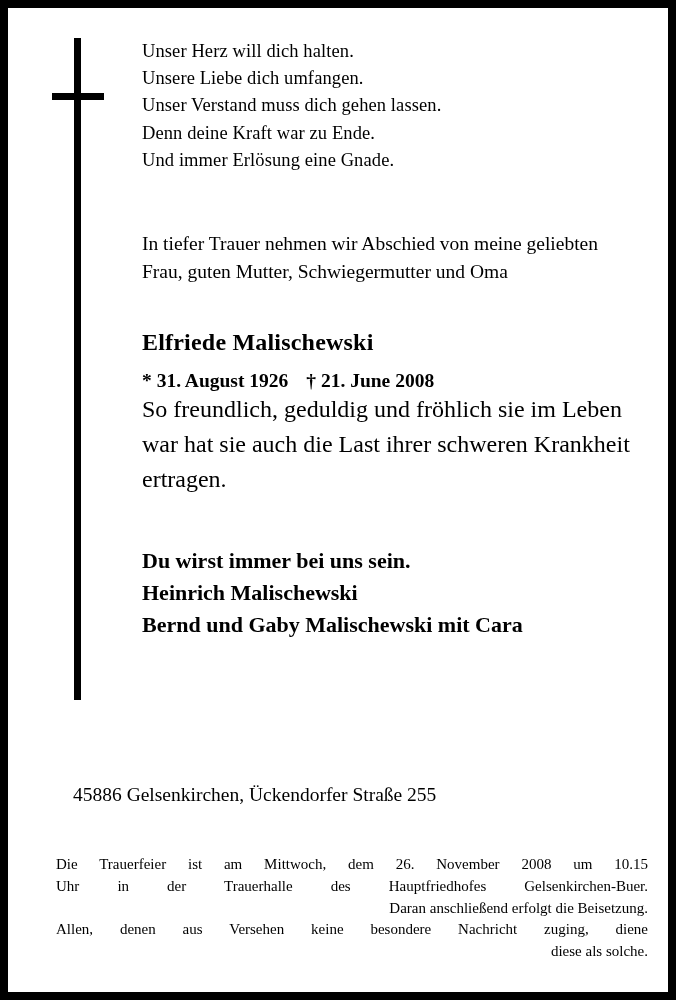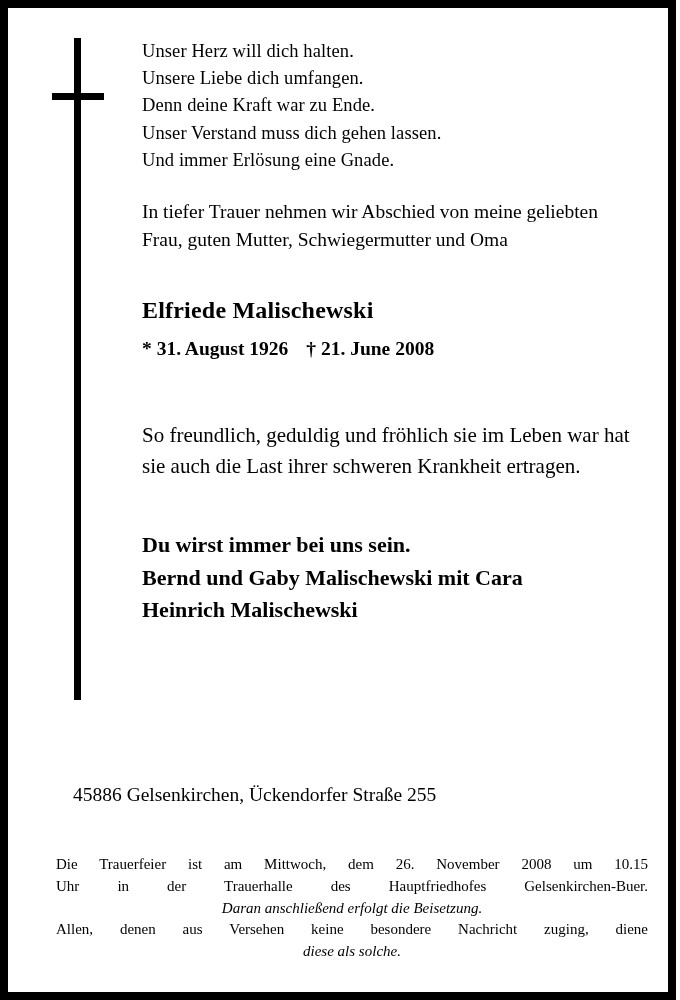--- a/index.html
+++ b/index.html
@@ -56,21 +56,21 @@
   }
 
   .verse {
     font-size: 18.5px;
     line-height: 1.47;
     letter-spacing: 0.1px;
   }
   .verse div { white-space: nowrap; }
 
   .intro {
-    margin-top: 24px;
+    margin-top: 56px;
     font-size: 19.5px;
     line-height: 1.42;
     max-width: 495px;
   }
 
   .name {
     margin-top: 44px;
     font-size: 24px;
     font-weight: bold;
     letter-spacing: 0.2px;
@@ -79,22 +79,21 @@
 
   .dates {
     margin-top: 14px;
     font-size: 19.5px;
     font-weight: bold;
     white-space: nowrap;
   }
   .dates .gap { display: inline-block; width: 18px; }
 
   .poem {
-    margin-top: 60px;
-    font-size: 21px;
+    font-size: 24px;
     line-height: 1.45;
     max-width: 500px;
   }
 
   .family {
     margin-top: 48px;
     font-size: 22px;
     font-weight: bold;
     line-height: 1.47;
   }
@@ -114,57 +113,56 @@
     width: 592px;
     font-size: 15px;
     line-height: 1.45;
     text-align: justify;
   }
   .funeral .just-line {
     text-align: justify;
     text-align-last: justify;
   }
   .funeral .last-line {
-    text-align: center;
-    font-style: italic;
+    text-align: right;
   }
 </style>
 </head>
 <body>
 
 <div class="page">
   <div class="paper">
 
     <div class="cross-vertical"></div>
     <div class="cross-horizontal"></div>
 
     <div class="content">
 
       <div class="verse">
         <div>Unser Herz will dich halten.</div>
         <div>Unsere Liebe dich umfangen.</div>
+        <div>Unser Verstand muss dich gehen lassen.</div>
         <div>Denn deine Kraft war zu Ende.</div>
-        <div>Unser Verstand muss dich gehen lassen.</div>
         <div>Und immer Erlösung eine Gnade.</div>
       </div>
 
       <div class="intro">In tiefer Trauer nehmen wir Abschied von meine geliebten Frau, guten Mutter, Schwiegermutter und Oma</div>
 
       <div class="name">Elfriede Malischewski</div>
 
       <div class="dates">
         <span>* 31. August 1926</span><span class="gap"></span><span>† 21. June 2008</span>
       </div>
 
       <div class="poem">So freundlich, geduldig und fröhlich sie im Leben war hat sie auch die Last ihrer schweren Krankheit ertragen.</div>
 
       <div class="family">
         <div>Du wirst immer bei uns sein.</div>
+        <div>Heinrich Malischewski</div>
         <div>Bernd und Gaby Malischewski mit Cara</div>
-        <div>Heinrich Malischewski</div>
       </div>
 
     </div>
 
     <div class="address">45886 Gelsenkirchen, Ückendorfer Straße 255</div>
 
     <div class="funeral">
       <div class="just-line">Die Trauerfeier ist am Mittwoch, dem 26. November 2008 um 10.15</div>
       <div class="just-line">Uhr in der Trauerhalle des Hauptfriedhofes Gelsenkirchen-Buer.</div>
       <div class="last-line">Daran anschließend erfolgt die Beisetzung.</div>

